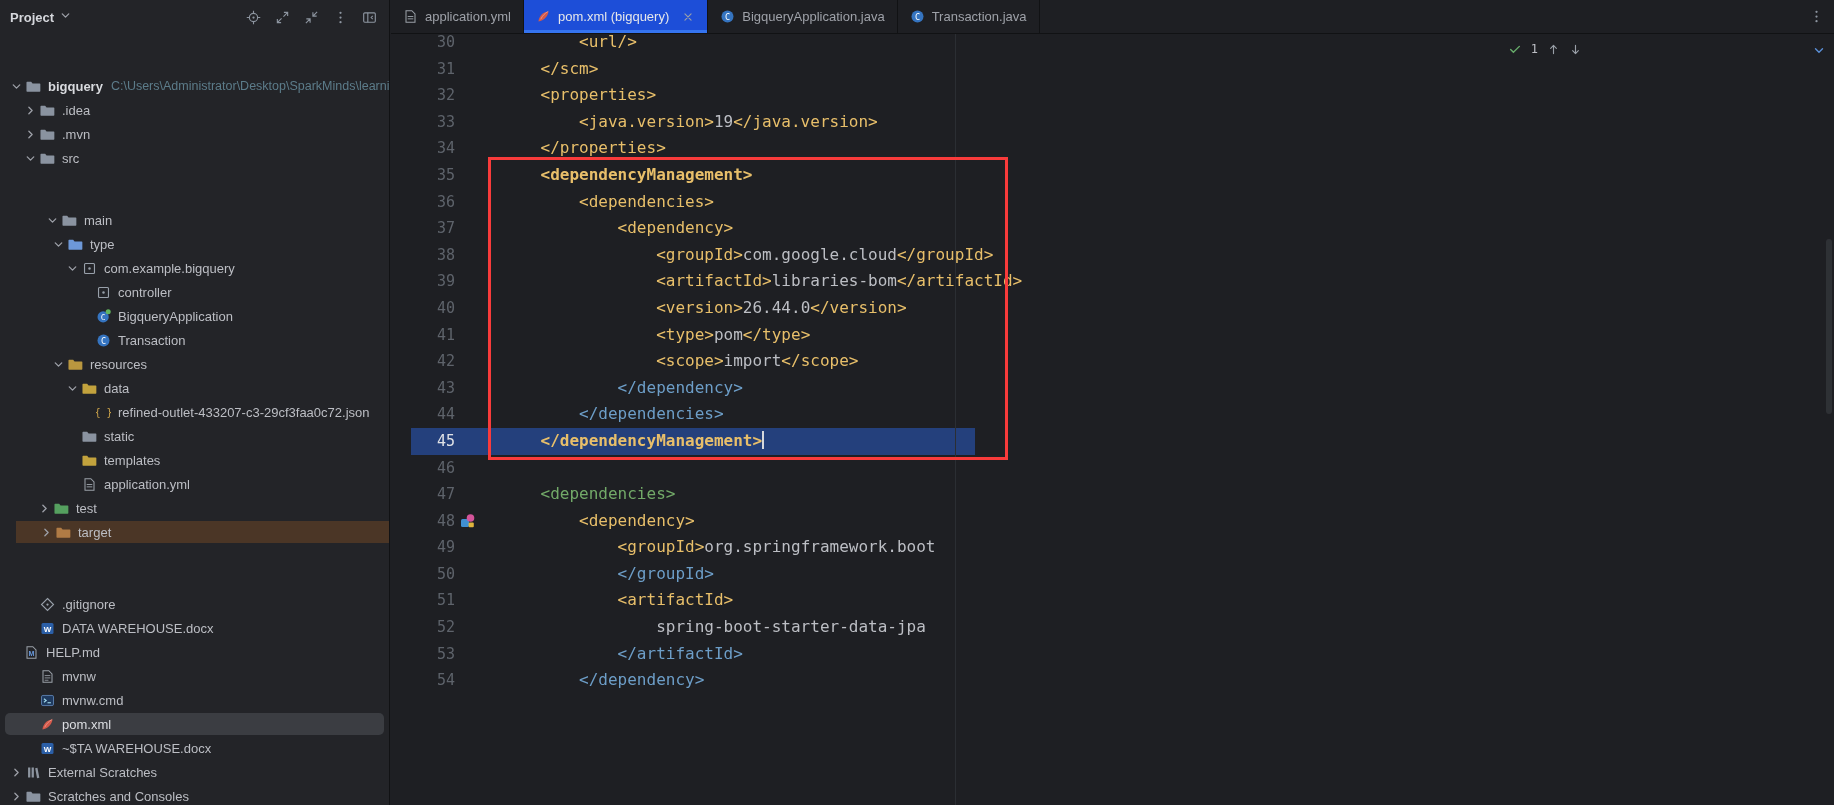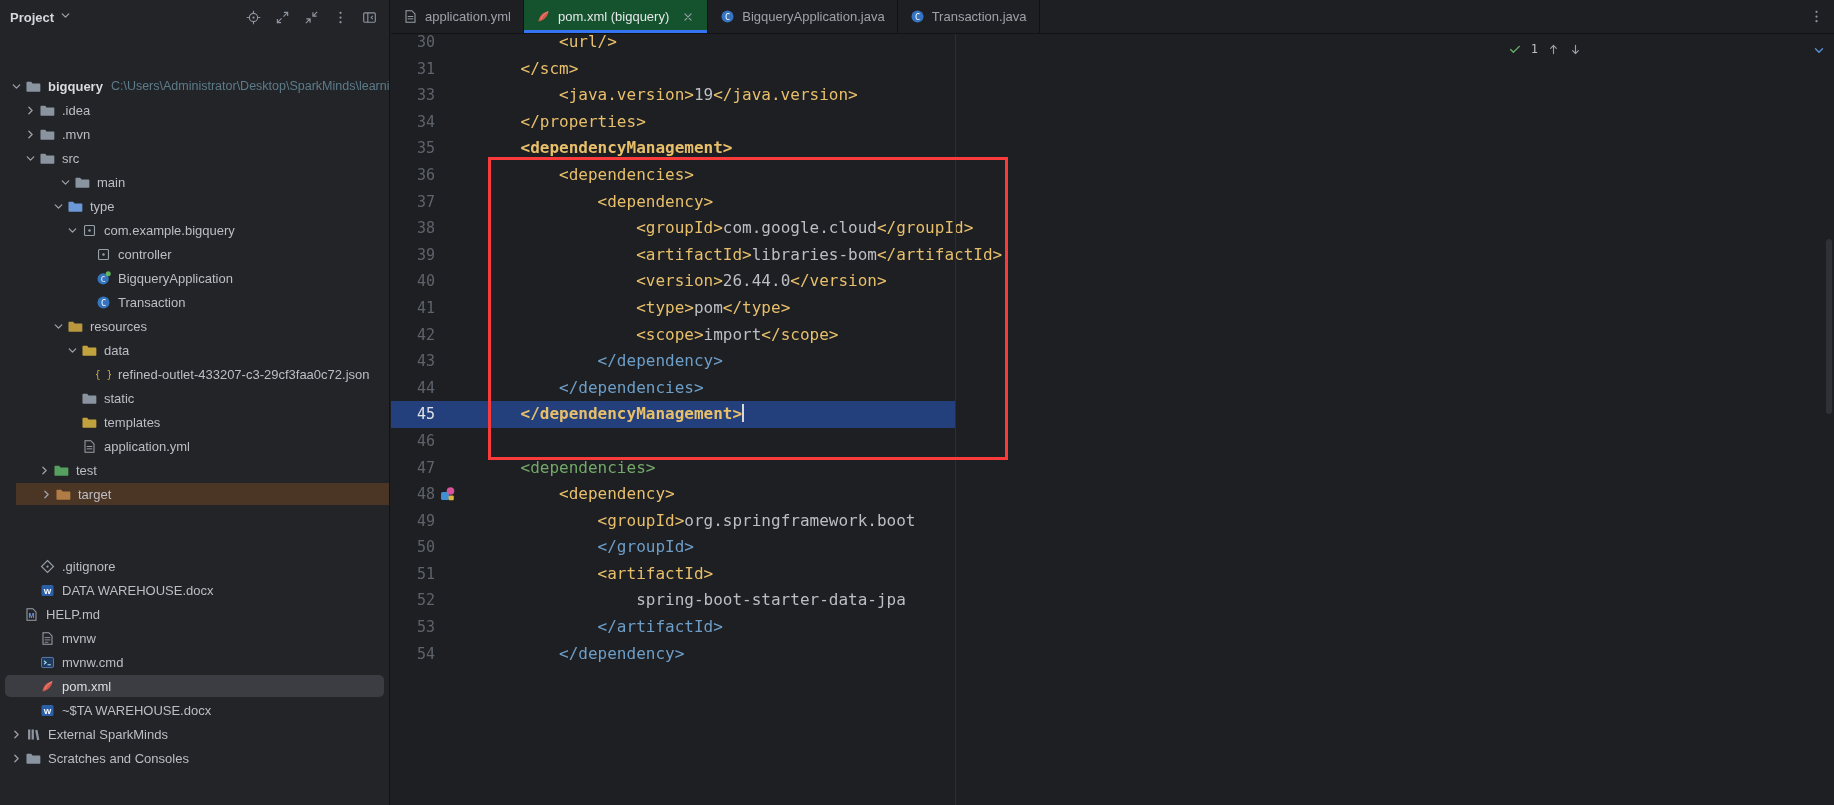--- a/index.html
+++ b/index.html
@@ -24,29 +24,29 @@
   .tlabel.b{font-weight:bold;color:#d8dade;}
   .trow.sel .tlabel{color:#dcdee2;}
   .tpath{margin-left:8px;color:#5c7c8a;font-size:12.5px;}
 
   
   .editor-area{position:absolute;top:0;left:391px;right:0;bottom:0;}
   .tab-bar{height:34px;border-bottom:1px solid #111214;display:flex;align-items:stretch;position:relative;
            background:#1e1f23;box-sizing:border-box;}
   .tab{display:flex;align-items:center;gap:7px;padding:0 12px;border-right:1px solid #111214;font-size:13px;
        color:#9ea1a8;position:relative;cursor:default;}
-  .tab.active{color:#e6e7ea;background:#14532d;}
+  .tab.active{color:#e6e7ea;background:#1d4ed8;}
   .tab.active::after{content:"";position:absolute;left:0;right:0;bottom:0;height:3px;background:#3574f0;}
   .tab .close{margin-left:5px;display:inline-flex;}
   .tabbar-more{position:absolute;right:10px;top:0;bottom:0;display:flex;align-items:center;}
 
   
   .editor-body{position:absolute;top:34px;left:0;right:0;bottom:0;overflow:hidden;
                font-family:"DejaVu Sans Mono","Liberation Mono",monospace;font-size:16px;}
-  .lines{position:absolute;top:-5px;left:0;right:16px;}
+  .lines{position:absolute;top:-5px;left:0;right:16px;padding-left:20px;}
   .line{height:26.6px;position:relative;}
   .hl{position:absolute;left:0;top:0;bottom:0;width:564px;background:#24407c;}
   .num{position:absolute;left:0;top:0;width:44px;text-align:right;font-size:15px;line-height:26.6px;color:#5e636b;}
   .line.current .num{color:#e0e2e6;}
   .code{position:absolute;left:91px;top:0;line-height:26.6px;white-space:pre;}
   .tok.plain{color:#bcbec4;}
   .tok.tag{color:#e8bf6a;}
   .tok.tag-bold{color:#e8bf6a;font-weight:bold;}
   .tok.tag-close{color:#6d9ec8;}
   .tok.tag-green{color:#72a968;}
@@ -154,21 +154,21 @@
               <path d="M4 6l4 4 4-4" stroke="#9da0a8" stroke-width="1.6" fill="none" stroke-linecap="round" stroke-linejoin="round"></path>
             </svg>
           </span>
           <span class="ticon">
             <svg width="15" height="15" viewBox="0 0 16 16">
               <path d="M1.2 3h4.3l1.5 1.7h7.6c.4 0 .7.3.7.7v7.4c0 .4-.3.7-.7.7H1.2c-.4 0-.7-.3-.7-.7V3.7c0-.4.3-.7.7-.7Z" fill="#8a93a0"></path>
             </svg>
           </span>
           <span class="tlabel">src</span>
         </div>
-        <div class="trow" style="padding-left: 57px;">
+        <div class="trow" style="padding-left: 44px; margin-top: 38px;">
           <span class="tchev">
             <svg width="13" height="13" viewBox="0 0 16 16">
               <path d="M4 6l4 4 4-4" stroke="#9da0a8" stroke-width="1.6" fill="none" stroke-linecap="round" stroke-linejoin="round"></path>
             </svg>
           </span>
           <span class="ticon">
             <svg width="15" height="15" viewBox="0 0 16 16">
               <path d="M1.2 3h4.3l1.5 1.7h7.6c.4 0 .7.3.7.7v7.4c0 .4-.3.7-.7.7H1.2c-.4 0-.7-.3-.7-.7V3.7c0-.4.3-.7.7-.7Z" fill="#8a93a0"></path>
             </svg>
           </span>
@@ -399,21 +399,21 @@
             <svg width="13" height="13" viewBox="0 0 16 16">
               <path d="M6 4l4 4-4 4" stroke="#9da0a8" stroke-width="1.6" fill="none" stroke-linecap="round" stroke-linejoin="round"></path>
             </svg>
           </span>
           <span class="ticon">
             <svg width="15" height="15" viewBox="0 0 16 16">
               <path d="M2.2 2.6h2.4v10.8H2.2ZM6 2.6h2.4v10.8H6Z" fill="#8d95a0"></path>
               <path d="M9.8 3.4l2.4-.5 2 10.6-2.4.5Z" fill="#8d95a0"></path>
             </svg>
           </span>
-          <span class="tlabel">External SparkMinds</span>
+          <span class="tlabel">External Scratches</span>
         </div>
         <div class="trow" style="padding-left: 8px;">
           <span class="tchev">
             <svg width="13" height="13" viewBox="0 0 16 16">
               <path d="M6 4l4 4-4 4" stroke="#9da0a8" stroke-width="1.6" fill="none" stroke-linecap="round" stroke-linejoin="round"></path>
             </svg>
           </span>
           <span class="ticon">
             <svg width="15" height="15" viewBox="0 0 16 16">
               <path d="M1.2 3h4.3l1.5 1.7h7.6c.4 0 .7.3.7.7v7.4c0 .4-.3.7-.7.7H1.2c-.4 0-.7-.3-.7-.7V3.7c0-.4.3-.7.7-.7Z" fill="#8a93a0"></path>
@@ -479,20 +479,24 @@
         <div class="lines">
           <div class="line">
             <span class="num">30</span>
             <span class="code"><span class="tok plain">        </span><span class="tok tag">&lt;url/&gt;</span></span>
           </div>
           <div class="line">
             <span class="num">31</span>
             <span class="code"><span class="tok plain">    </span><span class="tok tag">&lt;/scm&gt;</span></span>
           </div>
           <div class="line">
+            <span class="num">32</span>
+            <span class="code"><span class="tok plain">    </span><span class="tok tag">&lt;properties&gt;</span></span>
+          </div>
+          <div class="line">
             <span class="num">33</span>
             <span class="code"><span class="tok plain">        </span><span class="tok tag">&lt;java.version&gt;</span><span class="tok plain">19</span><span class="tok tag">&lt;/java.version&gt;</span></span>
           </div>
           <div class="line">
             <span class="num">34</span>
             <span class="code"><span class="tok plain">    </span><span class="tok tag">&lt;/properties&gt;</span></span>
           </div>
           <div class="line">
             <span class="num">35</span>
             <span class="code"><span class="tok plain">    </span><span class="tok tag-bold">&lt;dependencyManagement&gt;</span></span>

